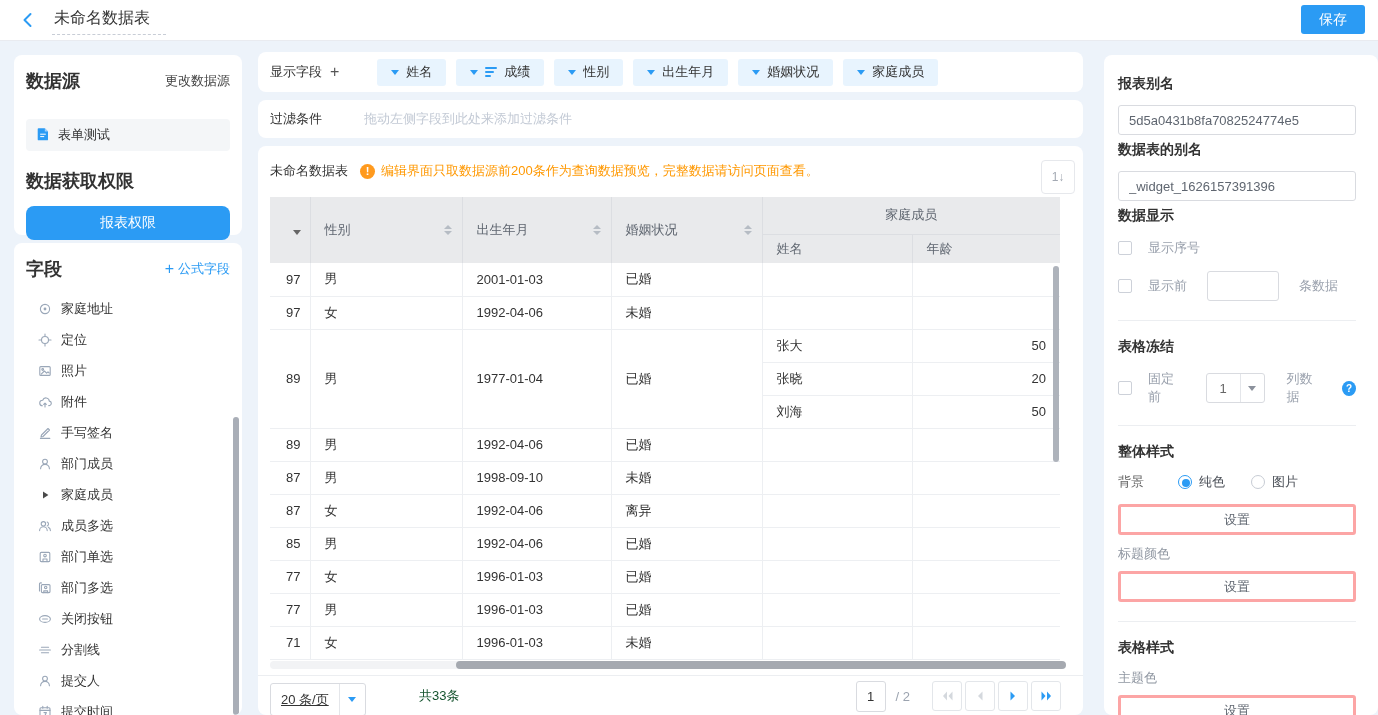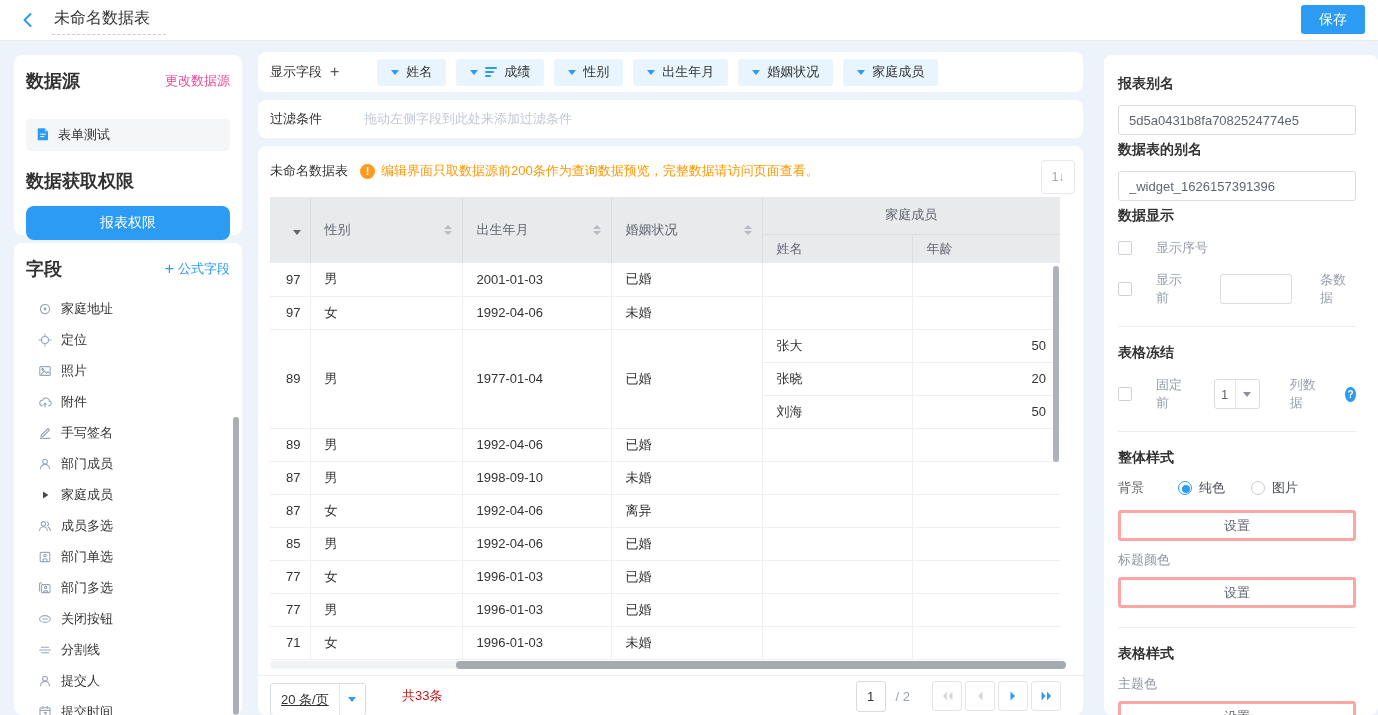--- a/index.html
+++ b/index.html
@@ -11,21 +11,21 @@
   .back-btn { position:absolute; left:20px; top:12px; width:16px; height:16px; cursor:pointer; }
   .page-title { position:absolute; left:52px; top:8px; font-size:16px; color:#333; padding:0 16px 5px 2px; border-bottom:1px dashed #c8cdd6; }
   .save-btn { position:absolute; right:13px; top:5px; width:64px; height:29px; background:#2b9bf4; color:#fff; font-size:14px; border:none; border-radius:3px; display:flex; align-items:center; justify-content:center; cursor:pointer; }
 
   .card { position:absolute; background:#fff; border-radius:8px; }
 
   
   #card-datasource { left:14px; top:55px; width:228px; height:180px; padding:14px 12px; }
   .row-between { display:flex; align-items:center; justify-content:space-between; }
   .h-bold { font-size:18px; font-weight:bold; color:#333; }
-  .link-blue { color:#ec4899; cursor:pointer; }
+  .link-blue { color:#404040; cursor:pointer; }
   .source-row { margin-top:26px; height:32px; background:#f4f6f8; border-radius:4px; display:flex; align-items:center; gap:8px; padding:0 10px; cursor:pointer; }
   .perm-title { margin-top:18px; }
   .perm-btn { margin-top:13px; height:34px; width:100%; background:#2b9bf4; border:none; border-radius:8px; color:#fff; font-size:14px; display:flex; align-items:center; justify-content:center; cursor:pointer; }
 
   
   #card-fields { left:14px; top:243px; width:228px; height:472px; padding:14px 12px; overflow:hidden; }
   .formula-link { display:flex; align-items:center; gap:4px; color:#2b9bf4; cursor:pointer; }
   .plus-glyph { font-size:16px; line-height:1; }
   #field-list { margin-top:12px; }
   .field-item { height:31px; display:flex; align-items:center; gap:9px; padding-left:12px; color:#333; cursor:grab; }
@@ -76,33 +76,33 @@
   #data-table td.fage { text-align:right; }
 
   .v-thumb { position:absolute; left:795px; top:120px; width:6px; height:196px; background:#aeb3bb; border-radius:3px; }
   .h-track { position:absolute; left:12px; top:515px; width:790px; height:8px; background:#f2f3f5; border-radius:4px; }
   .h-thumb { position:absolute; left:198px; top:515px; width:610px; height:8px; background:#a5a9b0; border-radius:4px; }
 
   .tbl-footer { position:absolute; left:0; top:529px; width:825px; height:40px; border-top:1px solid #eceef1; }
   .pagesize { position:absolute; left:12px; top:7px; height:33px; border:1px solid #d9dbe0; border-radius:3px; display:flex; align-items:center; cursor:pointer; background:#fff;text-decoration:underline; }
   .pagesize .val { padding:0 10px; color:#333; }
   .pagesize .caret-box { width:26px; height:100%; border-left:1px solid #e4e6ea; display:flex; align-items:center; justify-content:center; }
-  .total-count { position:absolute; left:144px; top:0; height:40px; display:flex; align-items:center; color:#b91c1c; }
+  .total-count { position:absolute; left:161px; top:0; height:40px; display:flex; align-items:center; color:#14532d; }
   .pager { position:absolute; right:22px; top:0; height:40px; display:flex; align-items:center; }
   .page-input { width:30px; height:31px; border:1px solid #d9dbe0; border-radius:3px; text-align:center; color:#333; font-size:13px; font-family:inherit; }
   .page-total { margin-left:10px; color:#9ba3af; }
   .pnav { margin-left:22px; display:flex; gap:3px; }
   .pnav .pbtn { width:30px; height:30px; border:1px solid #e3e6ea; border-radius:3px; background:#fff; display:flex; align-items:center; justify-content:center; cursor:pointer; }
 
   
   #card-right { left:1104px; top:55px; width:274px; height:660px; padding:14px 22px 0 14px; overflow:hidden; }
   #card-right h3 { font-size:14px; color:#333; margin:6px 0 12px; }
   .input-full { width:100%; height:30px; border:1px solid #d9dbe0; border-radius:3px; padding:0 10px; color:#5f6670; font-size:13px; font-family:inherit; background:#fff; }
   .sect-gap { margin-top:20px; }
-  .cb-row { display:flex; align-items:center; gap:24px; margin-top:14px; color:#9aa1ad; }
+  .cb-row { display:flex; align-items:center; gap:16px; margin-top:14px; color:#9aa1ad; }
   .checkbox { width:14px; height:14px; border:1px solid #cdd1d9; border-radius:2px; background:#fff; flex:0 0 auto; cursor:pointer; }
   .mini-input { width:72px; height:30px; border:1px solid #d9dbe0; border-radius:3px; margin:0 4px; font-family:inherit; }
   .mini-select { width:64px; height:30px; border:1px solid #d9dbe0; border-radius:3px; display:flex; align-items:center; margin:0 6px; cursor:pointer; background:#fff; }
   .mini-select .val { flex:1; text-align:center; color:#666; }
   .mini-select .caret-box { width:24px; height:100%; border-left:1px solid #e4e6ea; display:flex; align-items:center; justify-content:center; }
   .help-icon { width:15px; height:15px; border-radius:50%; background:#2b9bf4; color:#fff; font-size:10px; font-weight:bold; display:flex; align-items:center; justify-content:center; margin-left:4px; cursor:pointer; }
   .help-icon::before { content:"?"; }
   .divider { border-top:1px solid #eceef1; margin:19px 0 17px; }
   .radio-row { display:flex; align-items:center; margin-top:2px; margin-bottom:13px; color:#666; }
   .radio-row .cap { width:60px; }

